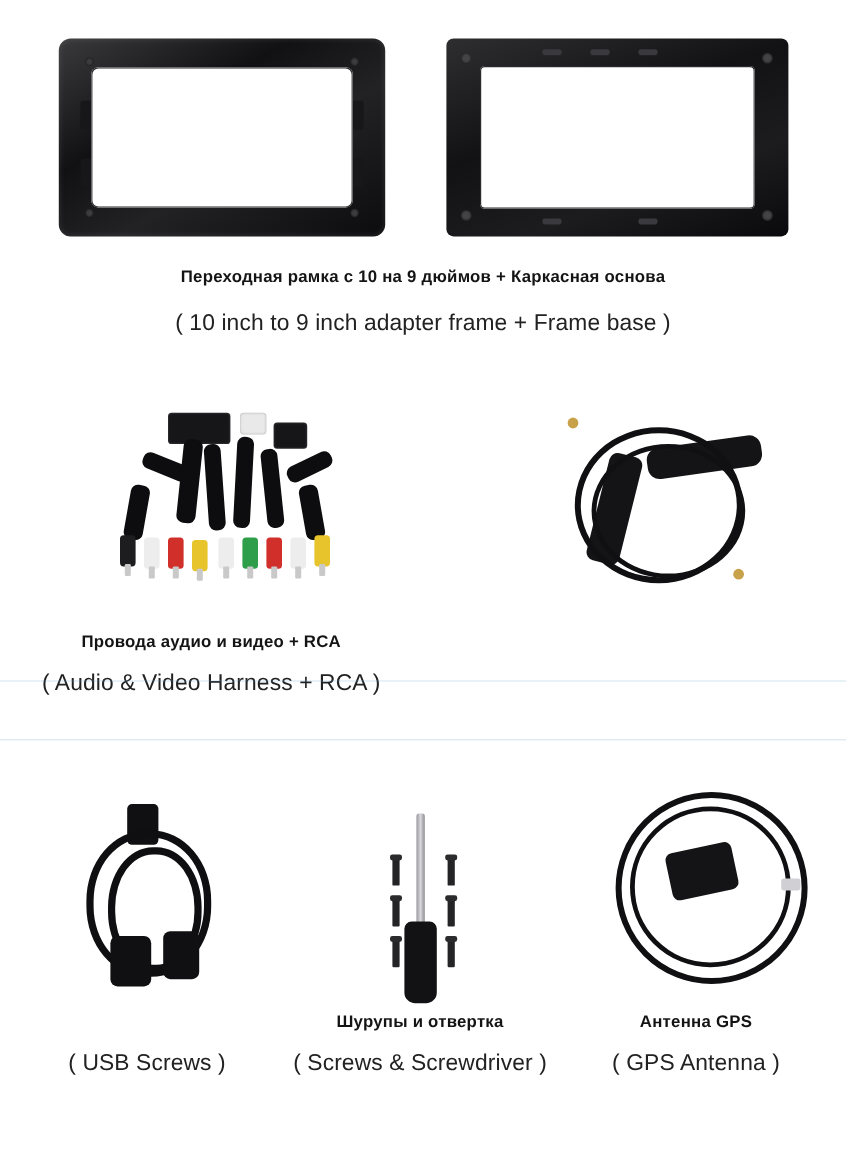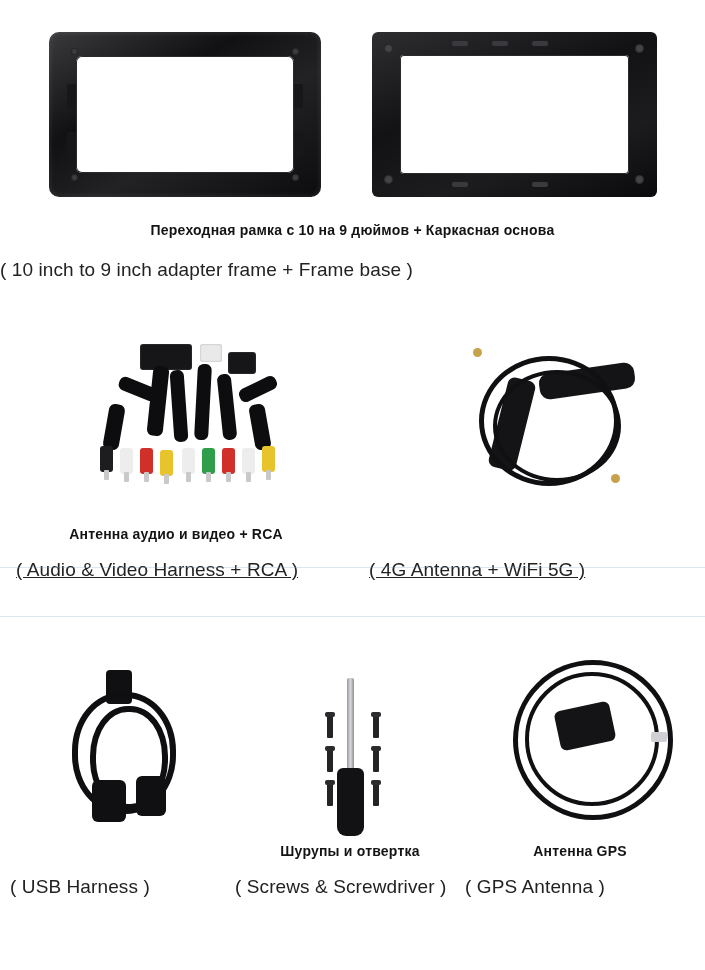--- a/index.html
+++ b/index.html
@@ -27,21 +27,21 @@
     font-size: 14px;
     font-weight: bold;
     letter-spacing: 0.2px;
     text-align: center;
     color: #141414;
     line-height: 1.25;
   }
   .caption-en {
     font-size: 19px;
     font-weight: normal;
-    text-align: left;
+    text-align: center;
     color: #222222;
     line-height: 1.3;
     letter-spacing: 0.1px;
   }
 
   
   .sec1 {
     position: absolute;
     left: 0; top: 0;
     width: 705px;
@@ -134,21 +134,21 @@
     height: 270px;
   }
   .sec2 .col.left  { left: 0; }
   .sec2 .col.right { left: 353px; }
   .sec2 .art {
     position: absolute;
     left: 0; top: 0;
     width: 352px; height: 185px;
   }
   .sec2 .caption-ru { position: absolute; left: 0; top: 196px; width: 352px; }
-  .sec2 .caption-en { position: absolute; left: 16px; top: 228px; width: 352px; text-decoration: underline; }
+  .sec2 .caption-en { position: absolute; left: 0; top: 228px; width: 352px; }
 
   
   .wire {
     position: absolute;
     background: #0d0d0f;
     border-radius: 6px;
   }
   .connector {
     position: absolute;
     background: #161618;
@@ -331,52 +331,51 @@
         <div class="rca black" style="left:100px;top:116px;"></div>
         <div class="rca white" style="left:120px;top:118px;"></div>
         <div class="rca red" style="left:140px;top:118px;"></div>
         <div class="rca yellow" style="left:160px;top:120px;"></div>
         <div class="rca white" style="left:182px;top:118px;"></div>
         <div class="rca grn" style="left:202px;top:118px;"></div>
         <div class="rca red" style="left:222px;top:118px;"></div>
         <div class="rca white" style="left:242px;top:118px;"></div>
         <div class="rca yellow" style="left:262px;top:116px;"></div>
       </div>
-      <div class="caption-ru">Антенна аудио и видео + RCA</div>
+      <div class="caption-ru">Провода аудио и видео + RCA</div>
       <div class="caption-en">( Audio &amp; Video Harness + RCA )</div>
     </div>
 
     <div class="col right">
       <div class="art">
         <div class="ant-body" style="left:145px;top:48px;width:28px;height:92px;transform:rotate(14deg);"></div>
         <div class="ant-body" style="left:186px;top:38px;width:96px;height:26px;transform:rotate(-8deg);border-radius:10px;"></div>
         <div class="ant-loop" style="left:126px;top:26px;width:130px;height:120px;"></div>
         <div class="ant-loop" style="left:140px;top:40px;width:120px;height:104px;border-width:4px;"></div>
         <div class="ant-tip" style="left:120px;top:18px;"></div>
         <div class="ant-tip" style="left:258px;top:144px;"></div>
       </div>
-      <div class="caption-en">( 4G Antenna + WiFi 5G )</div>
     </div>
 
   </div>
 
   <div class="hairline" style="top:567px;"></div>
   <div class="hairline" style="top:616px;"></div>
 
   <div class="sec3">
 
     <div class="col c1">
       <div class="art">
         <div class="usb-plug" style="left:96px;top:30px;width:26px;height:34px;"></div>
         <div class="ant-loop" style="left:62px;top:52px;width:92px;height:110px;border:6px solid #0f0f11;border-radius:48%;"></div>
         <div class="ant-loop" style="left:80px;top:66px;width:66px;height:92px;border:6px solid #0f0f11;border-radius:48%;"></div>
         <div class="usb-plug" style="left:82px;top:140px;width:34px;height:42px;border-radius:6px;"></div>
         <div class="usb-plug" style="left:126px;top:136px;width:30px;height:40px;border-radius:6px;"></div>
       </div>
-      <div class="caption-en">( USB Harness )</div>
+      <div class="caption-en">( USB Screws )</div>
     </div>
 
     <div class="col c3">
       <div class="art">
         <div class="gps-cable" style="left:48px;top:20px;width:150px;height:150px;"></div>
         <div class="gps-cable" style="left:60px;top:32px;width:126px;height:126px;border-width:4px;"></div>
         <div class="gps-disc" style="left:92px;top:66px;width:56px;height:40px;"></div>
         <div class="gps-conn" style="left:186px;top:92px;"></div>
       </div>
       <div class="caption-ru">Антенна GPS</div>

